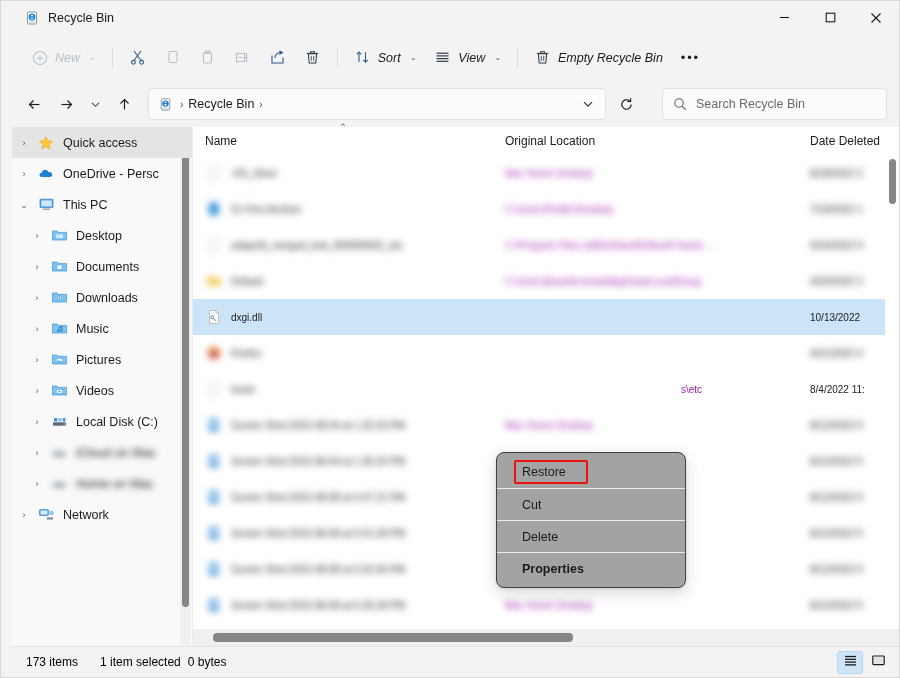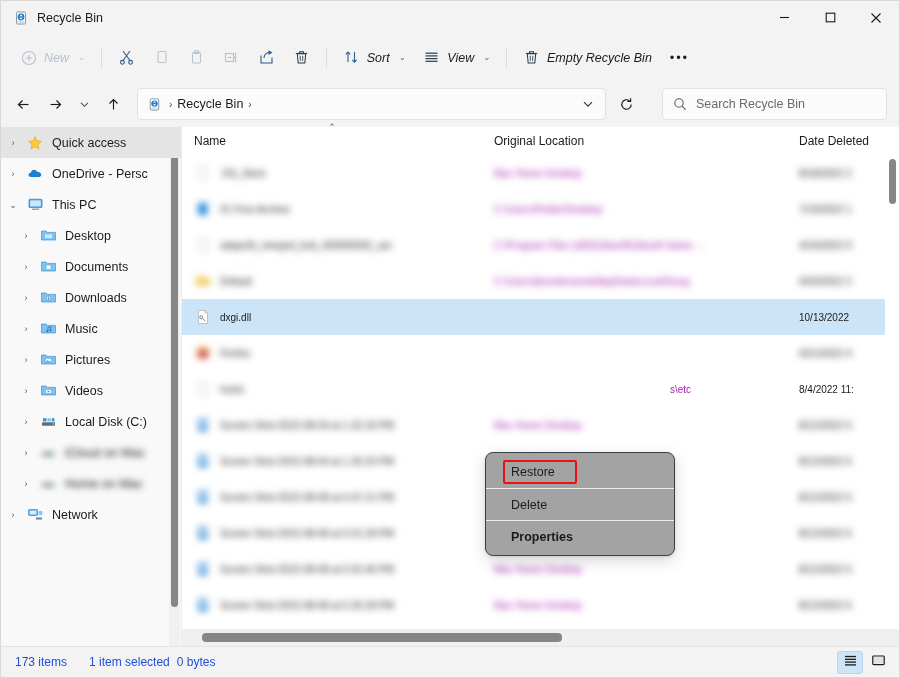--- a/index.html
+++ b/index.html
@@ -9,20 +9,21 @@
     overflow: hidden;
     font-family: "Liberation Sans", sans-serif;
     background: #ffffff;
   }
   #app {
     position: relative;
     width: 900px; height: 678px;
     background: #f3f3f3;
     display: flex; flex-direction: column;
     border: 1px solid #d8d8d8;
+    padding-left: 11px;
   }
 
   
   .titlebar {
     height: 33px; flex: 0 0 33px;
     background: #f3f3f3;
     display: flex; align-items: center;
     padding-left: 11px;
     position: relative;
   }
@@ -262,21 +263,21 @@
     pointer-events: none;
   }
 
   
   .statusbar {
     height: 31px; flex: 0 0 31px;
     background: #f3f3f3;
     border-top: 1px solid #e4e4e4;
     display: flex; align-items: center;
     padding: 0 8px 0 14px;
-    font-size: 12px; color: #1d4ed8;
+    font-size: 12px; color: #000000;
     gap: 0;
   }
   .st-sep { width: 22px; }
   .st-spacer { flex: 1 1 auto; }
   .viewtoggle { display: flex; align-items: center; gap: 2px; }
   .vt {
     width: 26px; height: 23px;
     display: flex; align-items: center; justify-content: center;
     border-radius: 3px;
   }
@@ -874,20 +875,23 @@
       <div class="hscroll-track"></div>
       <div class="hscroll-thumb"></div>
     </div>
 
     <div class="ctxmenu">
       <div class="ctx-item">
         <span>Restore</span>
         <span class="ctx-highlight"></span>
       </div>
       <div class="ctx-item">
+        <span>Cut</span>
+      </div>
+      <div class="ctx-item">
         <span>Delete</span>
       </div>
       <div class="ctx-item bold">
         <span>Properties</span>
       </div>
     </div>
 
   </div>
 
   <div class="statusbar">

